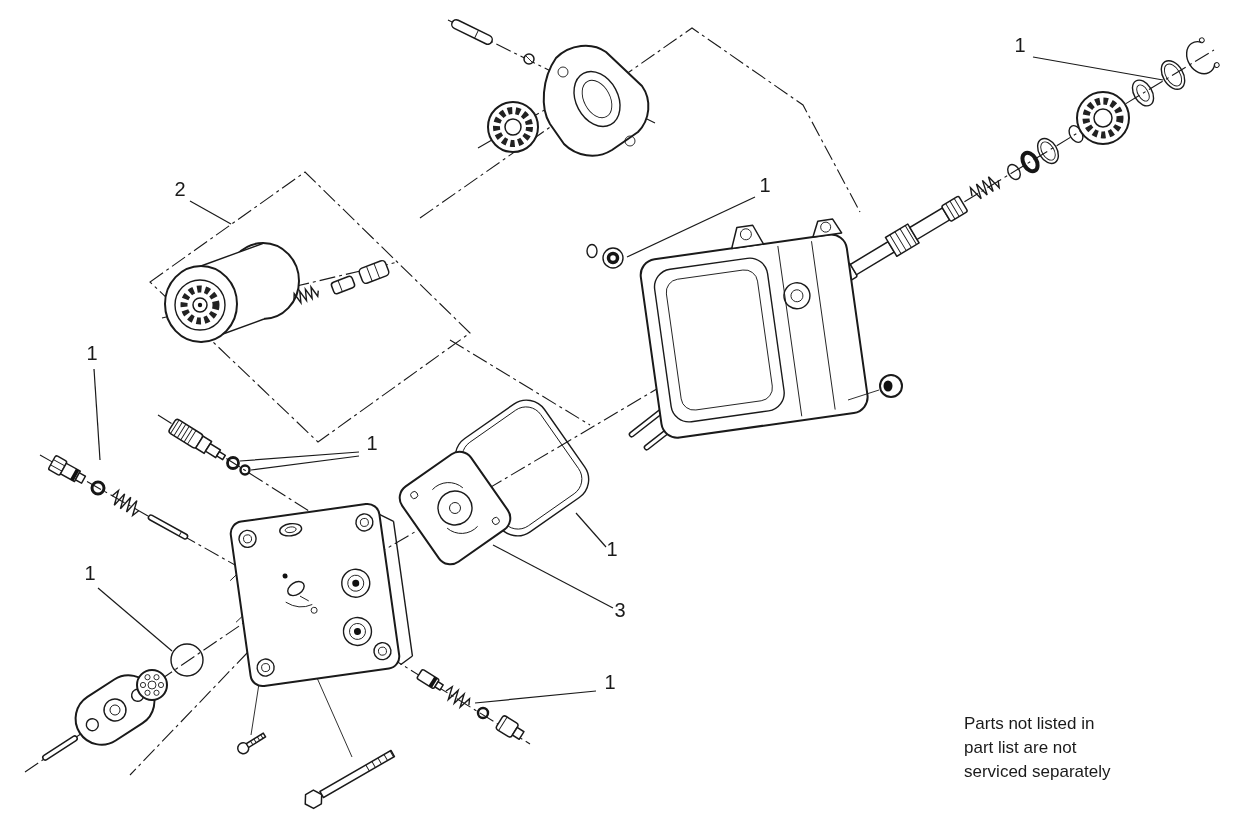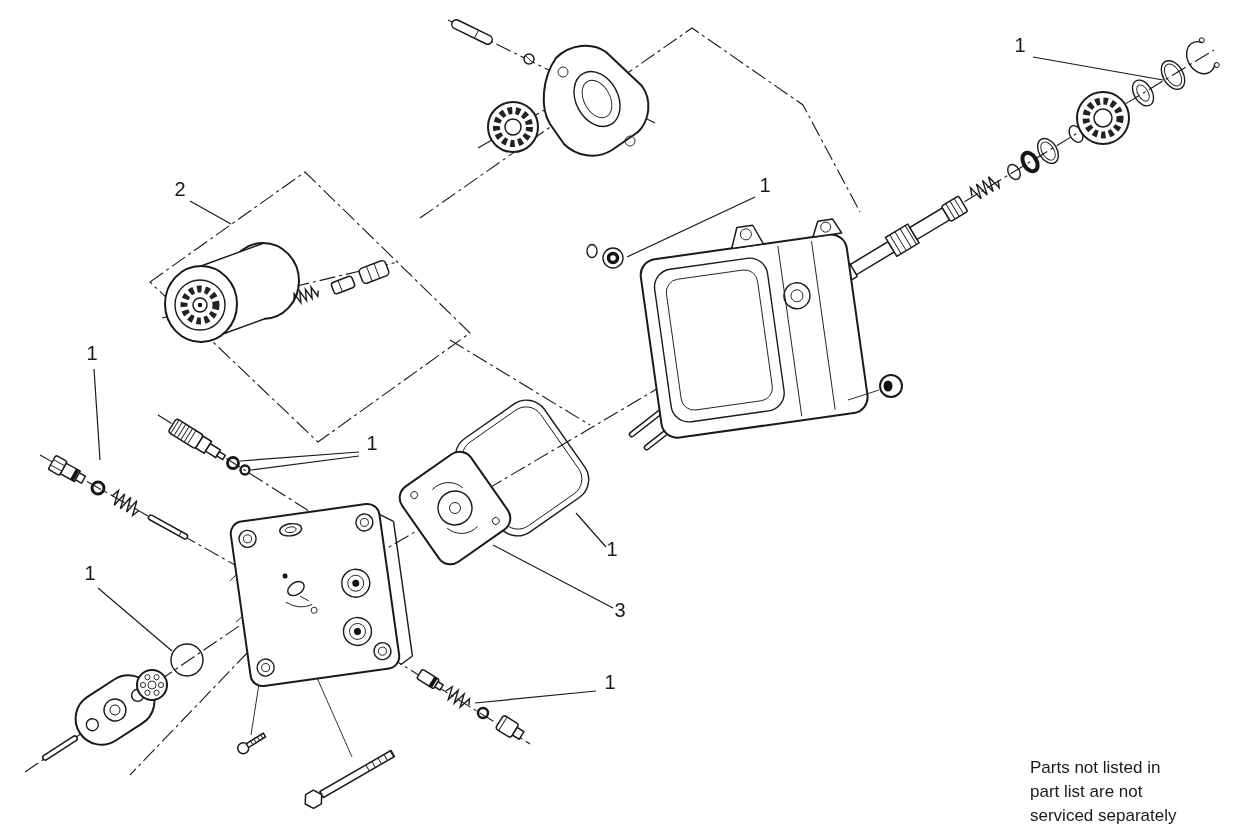--- a/index.html
+++ b/index.html
@@ -9,21 +9,21 @@
   svg{display:block;}
   .ol{fill:#ffffff;stroke:var(--ink);stroke-width:2;stroke-linejoin:round;}
   .fw{fill:#ffffff;stroke:var(--ink);stroke-width:1.5;stroke-linejoin:round;}
   .ln{fill:none;stroke:var(--ink);stroke-width:1.4;}
   .thin{fill:none;stroke:var(--ink);stroke-width:0.9;}
   .cl{fill:none;stroke:var(--ink);stroke-width:1.1;stroke-dasharray:16 4 3 4;}
   .ld{fill:none;stroke:var(--ink);stroke-width:1.2;}
   .dk{fill:none;stroke:#161616;}
   .balls{fill:none;stroke:#222222;stroke-width:7;stroke-dasharray:4.5 3.5;}
   .callout{font:20px "Liberation Sans", sans-serif;fill:var(--ink);}
-  .note{position:absolute;left:1030px;top:712px;font:17px/1.42 "Liberation Sans", sans-serif;color:var(--ink);margin-top:44px;}
+  .note{position:absolute;left:964px;top:712px;font:17px/1.42 "Liberation Sans", sans-serif;color:var(--ink);}
 </style>
 </head>
 <body>
 
 <div class="stage">
 <svg width="1238" height="832" viewBox="0 0 1238 832" xmlns="http://www.w3.org/2000/svg">
 
   <g>
     <path class="cl" d="M150,282 L305,172 L470,333 L318,442 Z"></path>
     <path class="cl" d="M162,318 L398,262"></path>

